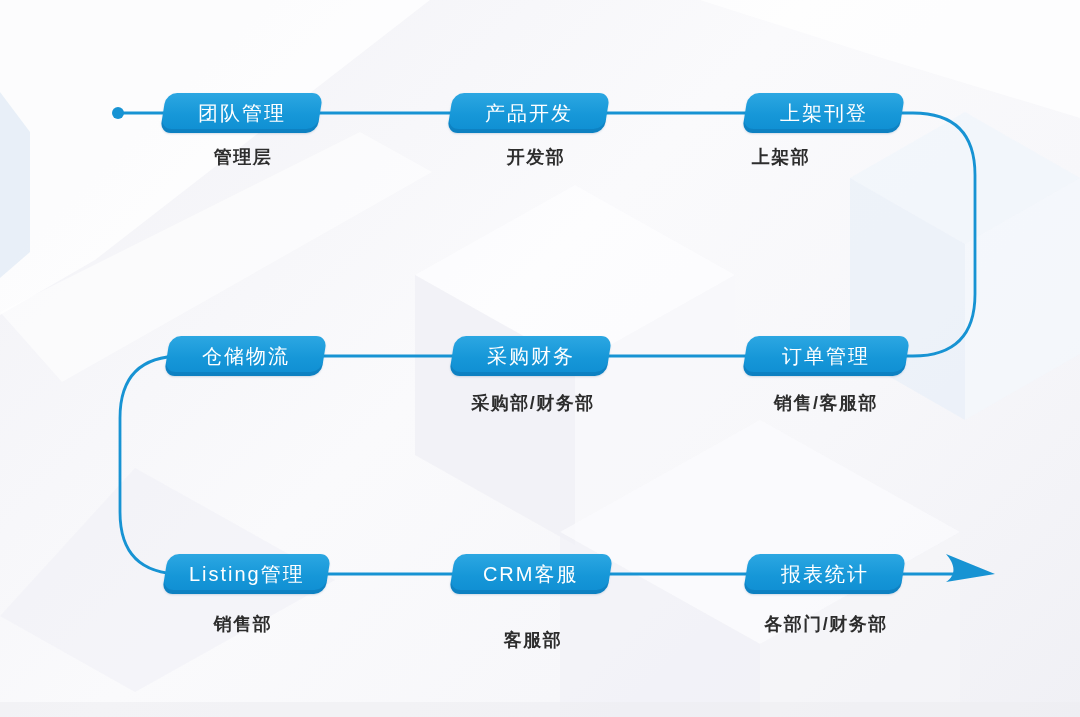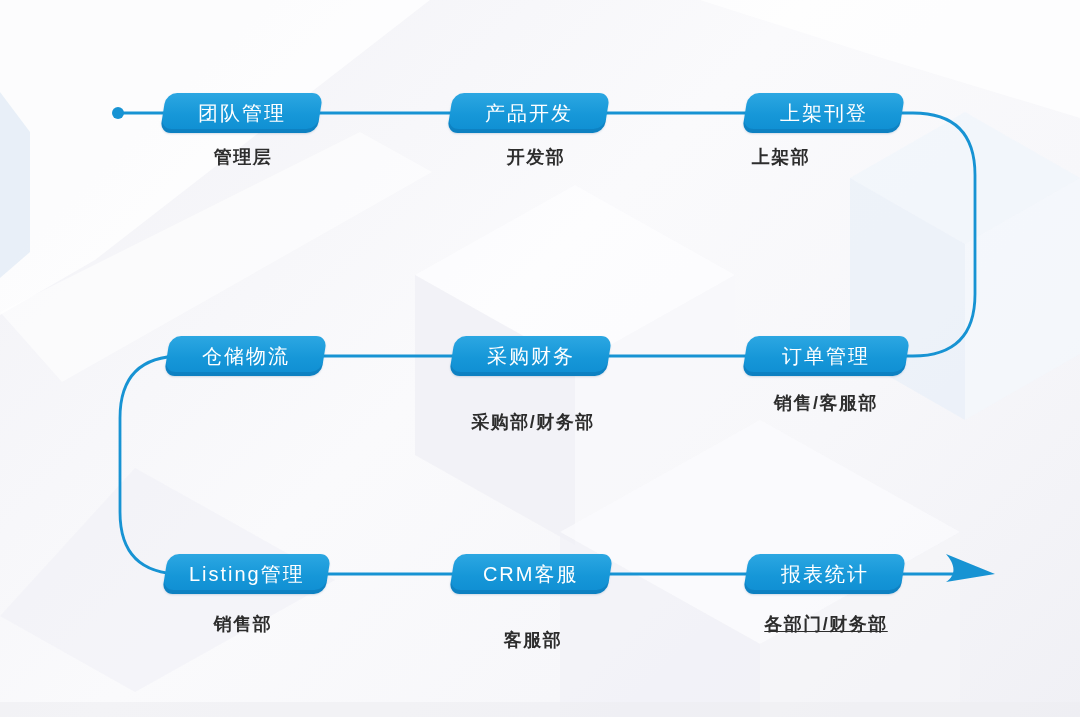--- a/index.html
+++ b/index.html
@@ -72,35 +72,35 @@
   </div>
   <div class="dept" style="left:781px;top:145px;">上架部</div>
 
   <div class="node" style="left:167px;top:336px;width:157px;">
     <span class="node-text">仓储物流</span>
   </div>
 
   <div class="node" style="left:452px;top:336px;width:157px;">
     <span class="node-text">采购财务</span>
   </div>
-  <div class="dept" style="left:533px;top:410px;text-align:center;">采购部/财务部</div>
+  <div class="dept" style="left:533px;top:391px;text-align:center;">采购部/财务部</div>
 
   <div class="node" style="left:745px;top:336px;width:162px;">
     <span class="node-text">订单管理</span>
   </div>
   <div class="dept" style="left:826px;top:391px;">销售/客服部</div>
 
   <div class="node" style="left:165px;top:554px;width:163px;">
     <span class="node-text">Listing管理</span>
   </div>
   <div class="dept" style="left:243px;top:612px;">销售部</div>
 
   <div class="node" style="left:452px;top:554px;width:158px;">
     <span class="node-text">CRM客服</span>
   </div>
   <div class="dept" style="left:533px;top:612px;margin-top:16px;">客服部</div>
 
   <div class="node" style="left:746px;top:554px;width:157px;">
     <span class="node-text">报表统计</span>
   </div>
-  <div class="dept" style="left:826px;top:612px;text-decoration:underline;">各部门/财务部</div>
+  <div class="dept" style="left:826px;top:612px;">各部门/财务部</div>
 
 </div>
 
 </body></html>

